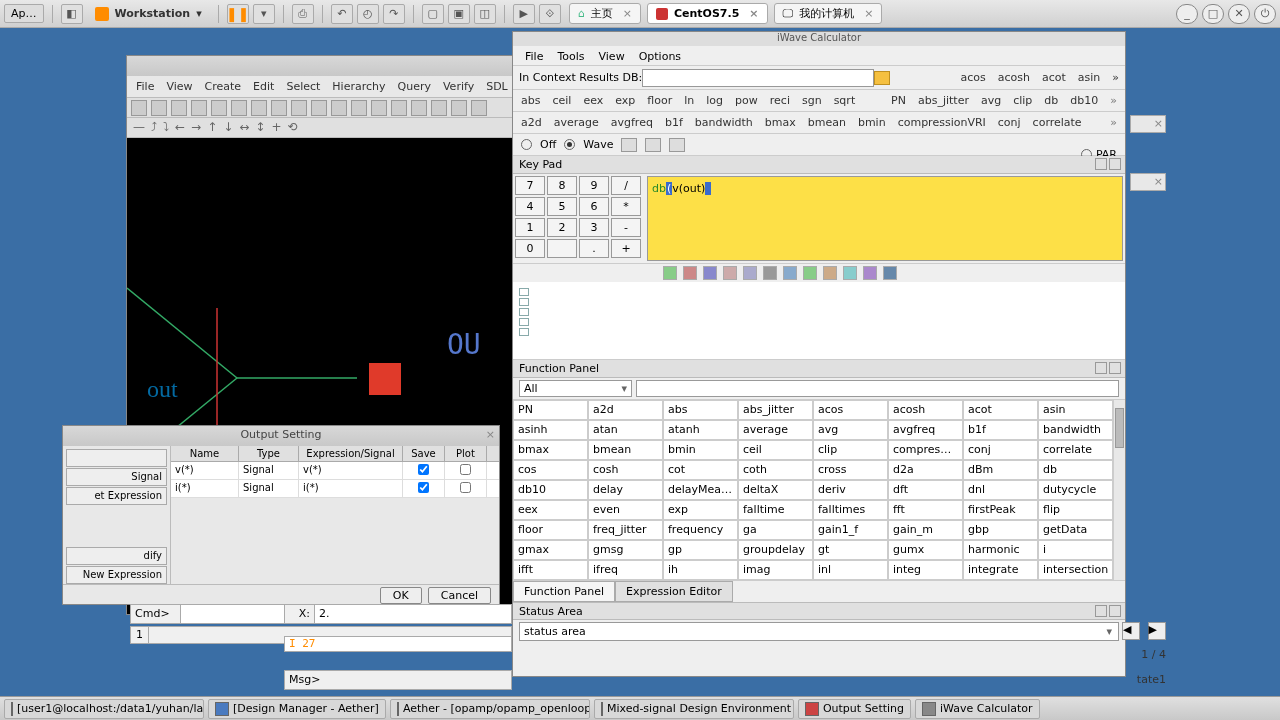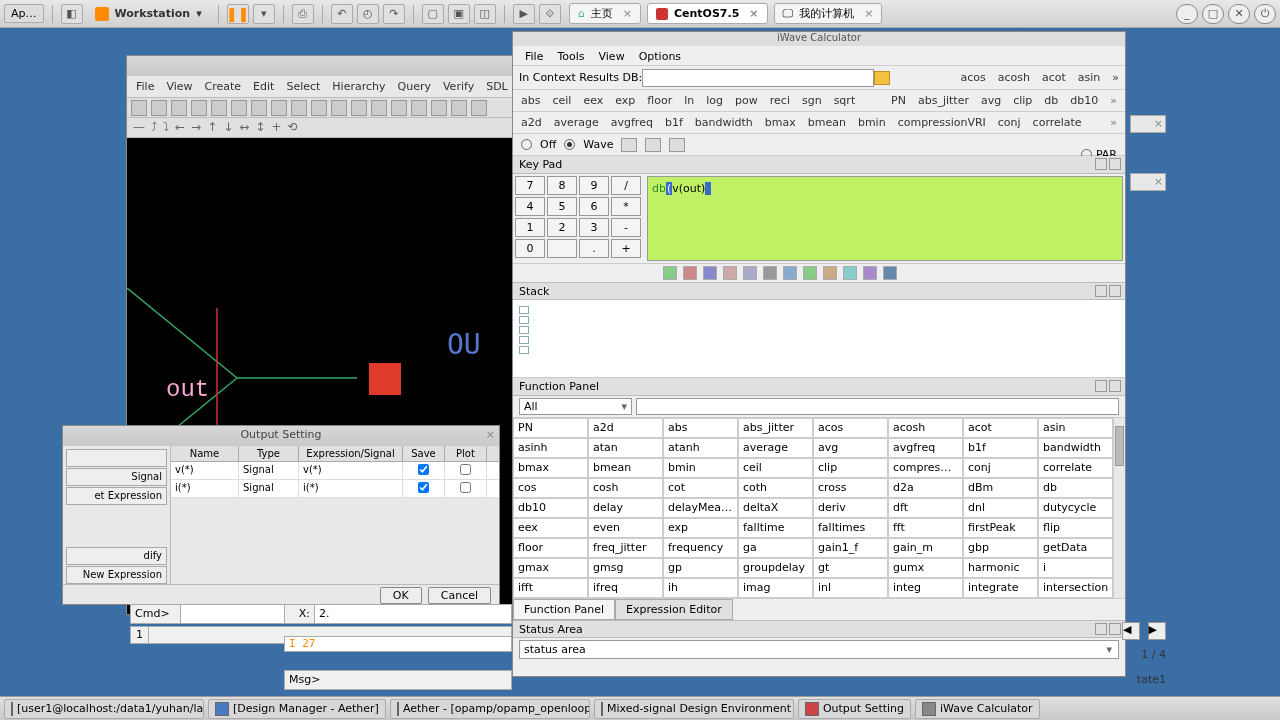--- a/index.html
+++ b/index.html
@@ -26,21 +26,21 @@
 .aether-win { position: absolute; top: 55px; left: 126px; width: 900px; height: 560px; background: #e8e8e8; border: 1px solid #888; }
 .aether-title { height: 20px; background: linear-gradient(#d8d8d8,#c8c8c8); text-align: center; font-size: 11px; color: #444; padding-top: 3px; }
 .aether-menu { height: 22px; background: #e8e8e8; border-bottom: 1px solid #bbb; display: flex; gap: 2px; padding: 2px 4px; }
 .aether-menu span { padding: 2px 5px; color: #333; }
 .aether-tb { height: 20px; background: #e0e0e0; border-bottom: 1px solid #bbb; display: flex; gap: 4px; padding: 2px 4px; }
 .aether-tb .ico { width: 16px; height: 16px; background: #ccc; border: 1px solid #999; }
 .aether-tb2 { height: 20px; background: #e0e0e0; border-bottom: 1px solid #bbb; display: flex; gap: 6px; padding: 2px 6px; }
 .aether-tb2 .sym { color: #666; font-size: 12px; }
 .schematic { position: absolute; top: 82px; left: 0; right: 0; bottom: 0; background: #000; }
 .schematic .circle-ou { position: absolute; left: 320px; top: 190px; color: #5577cc; font-size: 28px; font-family: monospace; }
-.schematic .label-out { position: absolute; left: 20px; top: 238px; color: #f9a8d4; font-size: 24px; font-family: Liberation Mono, monospace; margin-left: 19px; }
+.schematic .label-out { position: absolute; left: 20px; top: 238px; color: #0369a1; font-size: 24px; font-family: Liberation Serif, serif; }
 .schematic .triline { position: absolute; left: 0; top: 140px; width: 230px; height: 200px; }
 .schematic .redsq { position: absolute; left: 242px; top: 225px; width: 32px; height: 32px; background: #e03a2a; }
 
 
 .outset { position: absolute; top: 425px; left: 62px; width: 438px; height: 180px; background: #e8e8e8; border: 1px solid #888; }
 .outset .ttl { height: 20px; background: linear-gradient(#d8d8d8,#c8c8c8); text-align: center; padding-top: 2px; color: #444; position: relative; }
 .outset .ttl .x { position: absolute; right: 4px; top: 2px; color: #888; }
 .outset .body { display: flex; height: 138px; }
 .outset .left { width: 108px; border-right: 1px solid #bbb; padding: 2px; }
 .outset .left .btn { height: 18px; border: 1px solid #aaa; background: #eee; margin: 1px; text-align: right; padding-right: 4px; line-height: 16px; font-size: 10px; }
@@ -69,21 +69,21 @@
 .calc .moderow .smbtn { width: 16px; height: 14px; border: 1px solid #999; background: #ddd; }
 .calc .moderow .par { margin-left: auto; display: flex; align-items: center; gap: 4px; margin-top: 19px; }
 
 .calc .keypad-hdr { height: 18px; background: #e0e0e0; border-bottom: 1px solid #bbb; padding: 2px 6px; position: relative; }
 .calc .keypad-hdr .icons { position: absolute; right: 4px; top: 2px; display: flex; gap: 2px; }
 .calc .keypad-hdr .icons span { width: 12px; height: 12px; border: 1px solid #999; }
 
 .calc .kp-area { display: flex; height: 90px; border-bottom: 1px solid #ccc; }
 .calc .keypad { width: 132px; padding: 2px; display: grid; grid-template-columns: repeat(4, 30px); grid-auto-rows: 19px; gap: 2px; }
 .calc .keypad button { border: 1px solid #999; background: #f4f4f4; font-size: 11px; }
-.calc .expr { flex: 1; margin: 2px; border: 1px solid #999; background: #bef264; padding: 4px; position: relative; }
+.calc .expr { flex: 1; margin: 2px; border: 1px solid #999; background: #fde047; padding: 4px; position: relative; }
 .calc .expr .txt { font-family: monospace; font-size: 12px; }
 .calc .expr .green { color: #2a8a2a; }
 .calc .expr .sel { background: #3a6bcc; color: #fff; padding: 0 1px; }
 
 .calc .exprtb { height: 18px; display: flex; gap: 6px; padding: 2px 150px; align-items: center; }
 .calc .exprtb .ib { width: 14px; height: 14px; border: 1px solid #aaa; }
 
 .calc .stack-hdr { height: 18px; background: #e0e0e0; border-top: 1px solid #bbb; border-bottom: 1px solid #bbb; padding: 2px 6px; position: relative; }
 .calc .stack-hdr .icons { position: absolute; right: 4px; top: 2px; display: flex; gap: 2px; }
 .calc .stack-hdr .icons span { width: 12px; height: 12px; border: 1px solid #999; }
@@ -407,27 +407,20 @@
     <div class="ib" style="background:#aac"></div>
     <div class="ib" style="background:#999"></div>
     <div class="ib" style="background:#8ac"></div>
     <div class="ib" style="background:#8c8"></div>
     <div class="ib" style="background:#ca8"></div>
     <div class="ib" style="background:#8cc"></div>
     <div class="ib" style="background:#a8c"></div>
     <div class="ib" style="background:#68a"></div>
   </div>
 
-  <div class="stack-hdr">
-    <span>Stack</span>
-    <div class="icons">
-        <span></span>
-        <span></span>
-      </div>
-  </div>
   <div class="stack-body">
     <div class="stkicon"></div>
     <div class="stkicon"></div>
     <div class="stkicon"></div>
     <div class="stkicon"></div>
     <div class="stkicon"></div>
   </div>
 
   <div class="fp-hdr">
     <span>Function Panel</span>

